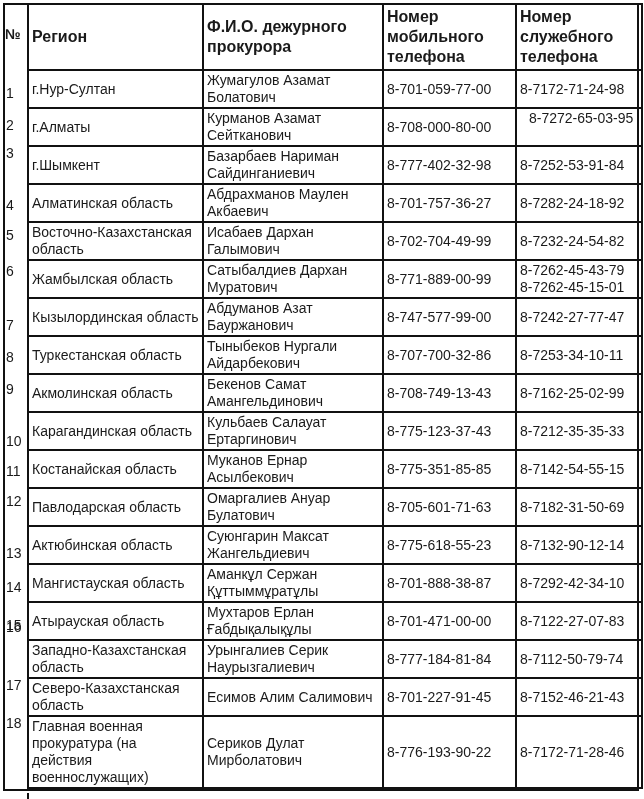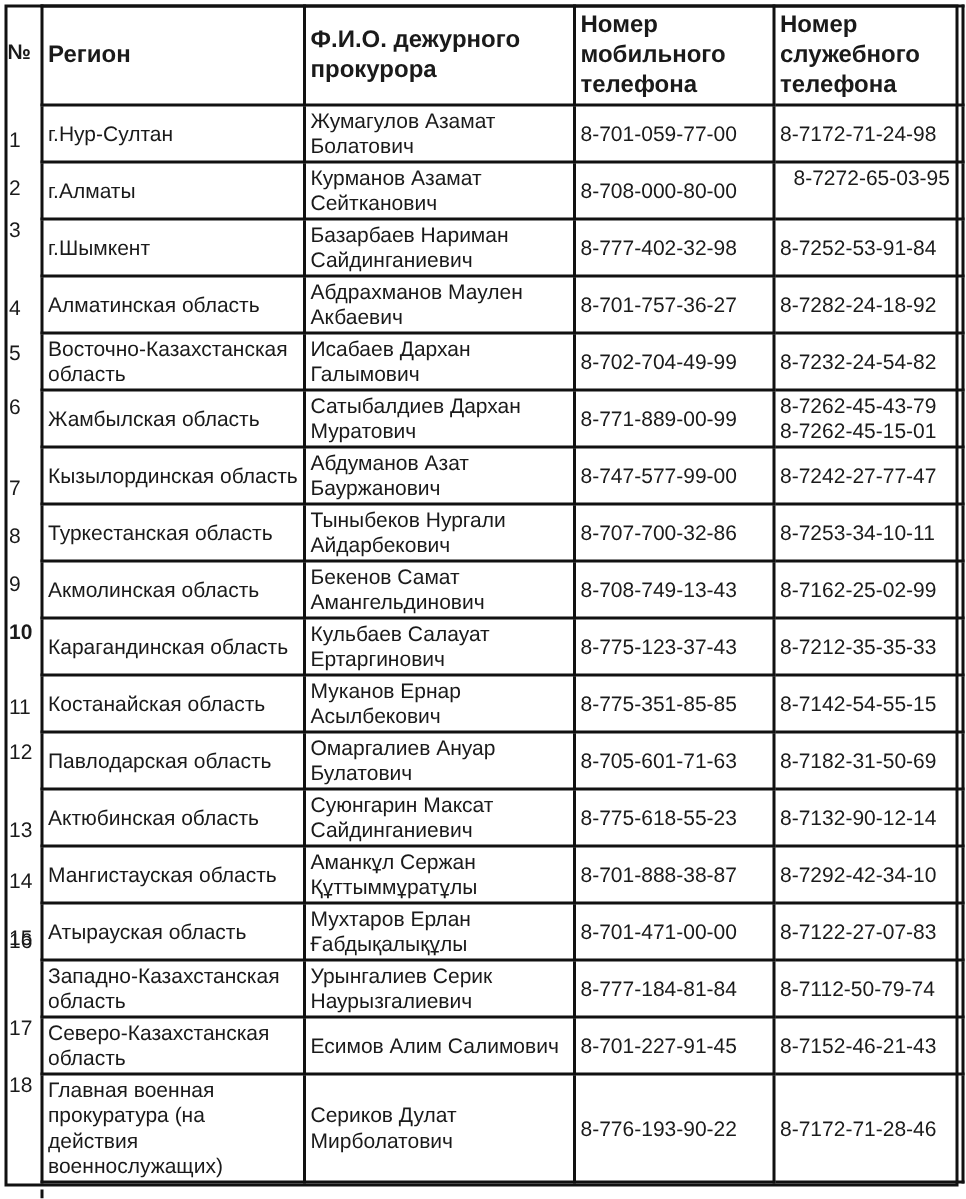--- a/index.html
+++ b/index.html
@@ -99,21 +99,21 @@
         <td>8-7142-54-55-15</td>
       </tr>
       <tr style="height: 38px;">
         <td>Павлодарская область</td>
         <td>Омаргалиев Ануар Булатович</td>
         <td>8-705-601-71-63</td>
         <td>8-7182-31-50-69</td>
       </tr>
       <tr style="height: 38px;">
         <td>Актюбинская область</td>
-        <td>Суюнгарин Максат Сайдинганиевич</td>
+        <td>Суюнгарин Максат Жангельдиевич</td>
         <td>8-775-618-55-23</td>
         <td>8-7132-90-12-14</td>
       </tr>
       <tr style="height: 38px; border-radius: 14px;">
         <td>Мангистауская область</td>
         <td>Аманкұл Сержан Құттыммұратұлы</td>
         <td>8-701-888-38-87</td>
         <td>8-7292-42-34-10</td>
       </tr>
       <tr style="height: 38px;">
@@ -145,21 +145,21 @@
 <div id="nums">
     <div class="num" style="top: 85px;">1</div>
     <div class="num" style="top: 117px;">2</div>
     <div class="num" style="top: 145px;">3</div>
     <div class="num" style="top: 197px;">4</div>
     <div class="num" style="top: 227px;">5</div>
     <div class="num" style="top: 263px;">6</div>
     <div class="num" style="top: 317px;">7</div>
     <div class="num" style="top: 349px;">8</div>
     <div class="num" style="top: 381px;">9</div>
-    <div class="num" style="top: 413px; font-weight: bold;">10</div>
+    <div class="num" style="top: 433px;">10</div>
     <div class="num" style="top: 463px;">11</div>
     <div class="num" style="top: 493px;">12</div>
     <div class="num" style="top: 545px;">13</div>
     <div class="num" style="top: 579px;">14</div>
     <div class="num" style="top: 617px;">15</div>
     <div class="num" style="top: 619px;">16</div>
     <div class="num" style="top: 677px;">17</div>
     <div class="num" style="top: 715px;">18</div>
   </div>
 <div class="tail"></div>

